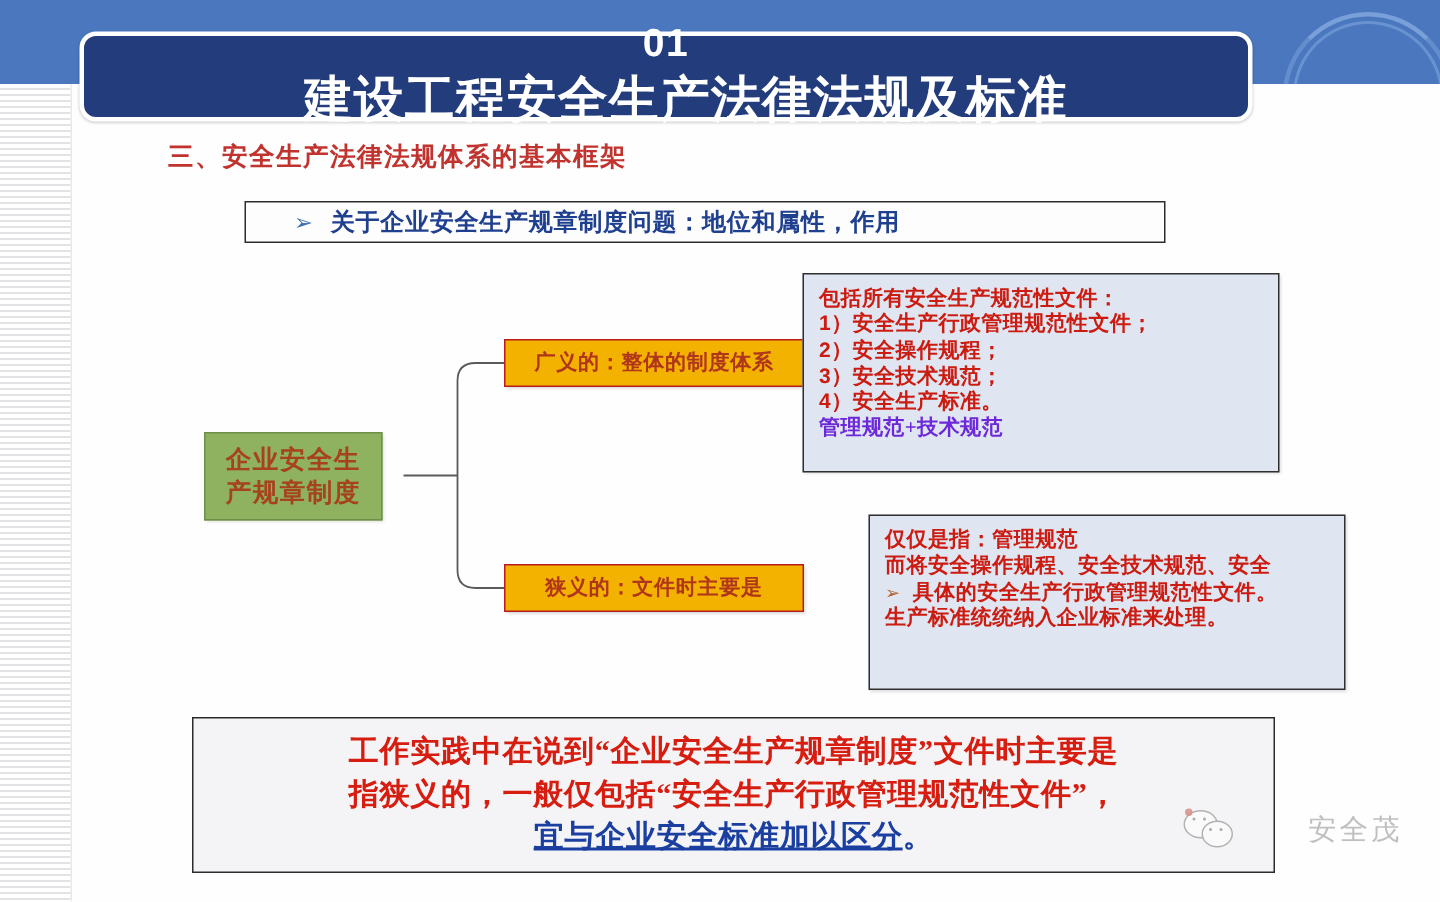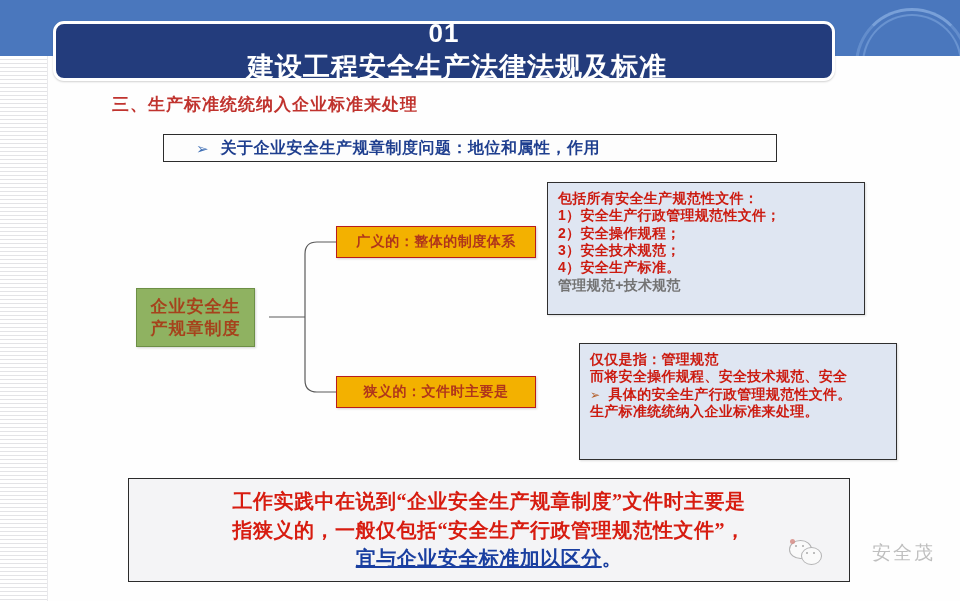--- a/index.html
+++ b/index.html
@@ -61,21 +61,21 @@
     border-radius:11px;
     box-sizing:border-box;
     display:flex;align-items:center;justify-content:center;
     box-shadow:0 1px 2px rgba(0,0,0,.18);
     flex-direction:column;
   }
   .title-num{
     color:#ffffff;font-size:26px;font-weight:bold;letter-spacing:1px;
   }
   .title-text{
-    color:#ffffff;font-size:27px;font-weight:bold;margin-left:26px;letter-spacing:1px;
+    color:#ffffff;font-size:33px;font-weight:bold;margin-left:26px;letter-spacing:1px;
   }
 
   
   .section-head{
     position:absolute;left:112px;top:93px;
     color:#c0332e;font-size:17px;font-weight:bold;letter-spacing:1px;
   }
 
   
   .sub-box{
@@ -112,25 +112,25 @@
   #orange-broad{left:336px;top:226px;}
   #orange-narrow{left:336px;top:376px;}
 
   .blue-box{
     position:absolute;
     background:#dfe6f2;border:1px solid #2f2f2f;
     box-sizing:border-box;
     padding:7px 10px 6px 10px;
     box-shadow:1px 1px 2px rgba(0,0,0,.13);
   }
-  #blue-broad{left:547px;top:182px;width:318px;height:133px;}
+  #blue-broad{left:535px;top:182px;width:318px;height:133px;}
   #blue-narrow{left:535px;top:343px;width:318px;height:117px;margin-left:44px;}
 
   .bl-red{color:#cc1b10;font-size:14px;font-weight:bold;line-height:1.24;letter-spacing:.3px;}
-  .bl-blue{color:#737373;font-size:14px;font-weight:bold;line-height:1.24;letter-spacing:.3px;}
+  .bl-blue{color:#6d28d9;font-size:14px;font-weight:bold;line-height:1.24;letter-spacing:.3px;font-family:Liberation Serif, serif;}
   .bl-arrow{color:#b35f2a;font-size:12px;margin-right:4px;}
   .bl-row{display:block;white-space:nowrap;}
 
   
   svg.wires{position:absolute;left:0;top:0;width:960px;height:601px;pointer-events:none;}
 
   
   .bottom-box{
     position:absolute;left:128px;top:478px;width:722px;height:104px;
     background:#f4f4f6;border:1px solid #2b2b2b;
@@ -179,21 +179,21 @@
   <div class="arc2"></div>
   <div class="band-mask"></div>
   <div class="left-white"></div>
   <div class="left-stripes"></div>
 
   <div class="title-box">
     <span class="title-num">01</span>
     <span class="title-text">建设工程安全生产法律法规及标准</span>
   </div>
 
-  <div class="section-head">三、生产标准统统纳入企业标准来处理</div>
+  <div class="section-head">三、安全生产法律法规体系的基本框架</div>
 
   <div class="sub-box">
     <span class="sub-arrow">➢</span>
     <span class="sub-text">关于企业安全生产规章制度问题：地位和属性，作用</span>
   </div>
 
   <svg class="wires">
 
     <path d="M269,317 L305,317" stroke="#5a5a5a" stroke-width="1.2" fill="none"></path>
 

